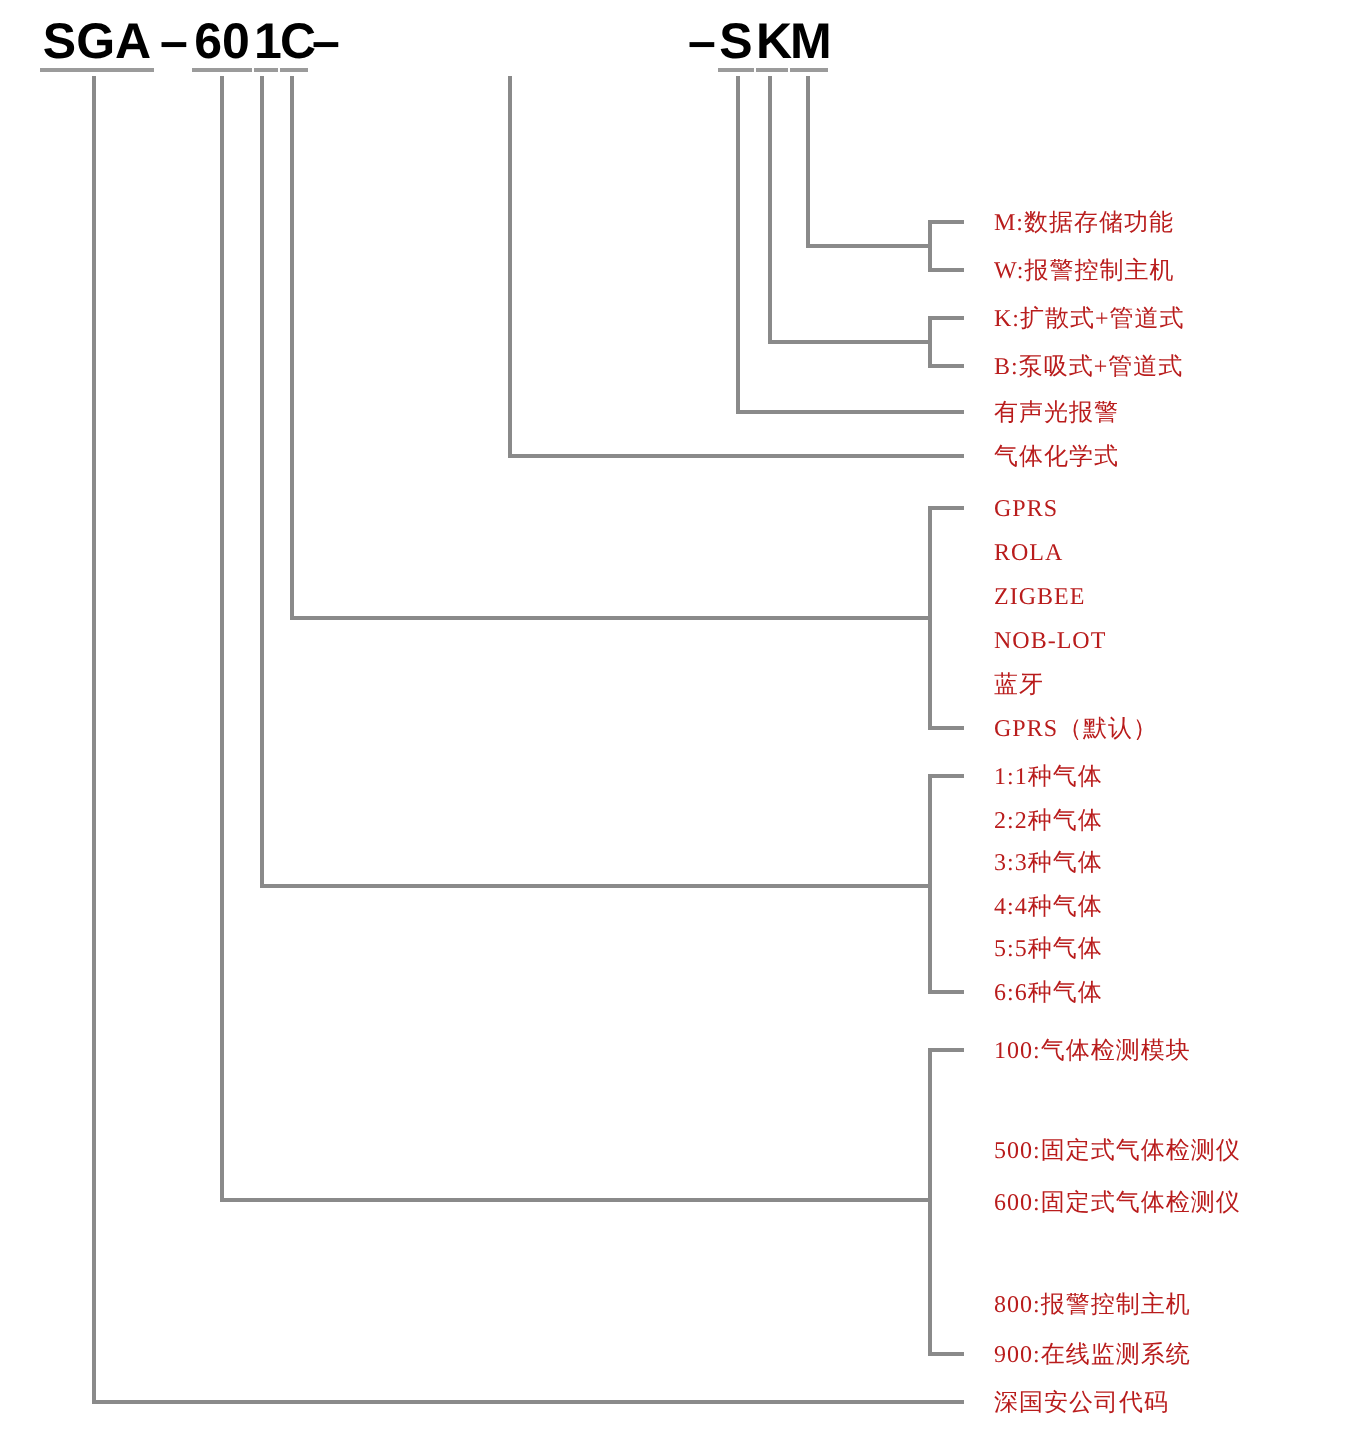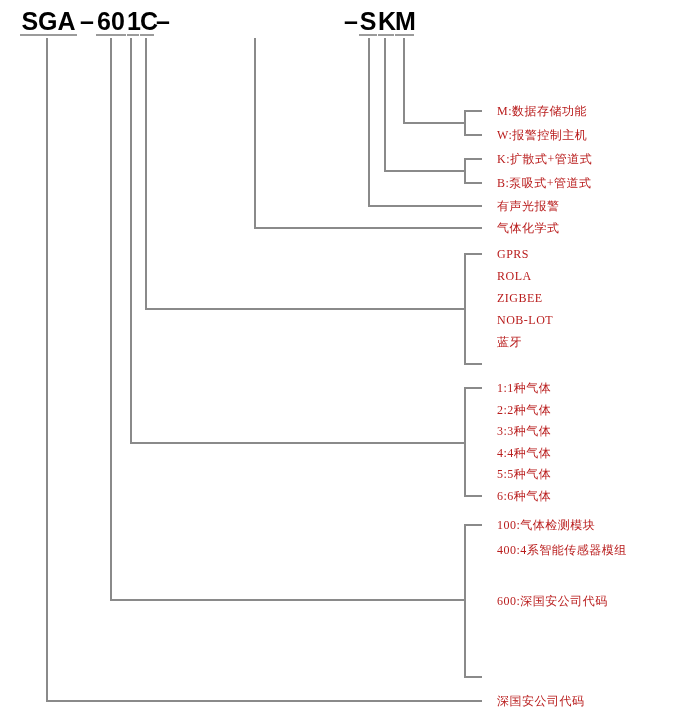--- a/index.html
+++ b/index.html
@@ -87,27 +87,30 @@
 
   <div class="lbl" style="top:196px">有声光报警</div>
 
   <div class="lbl" style="top:218px">气体化学式</div>
 
   <div class="lbl" style="top:244px">GPRS</div>
   <div class="lbl" style="top:266px">ROLA</div>
   <div class="lbl" style="top:288px">ZIGBEE</div>
   <div class="lbl" style="top:310px">NOB-LOT</div>
   <div class="lbl" style="top:332px">蓝牙</div>
+  <div class="lbl" style="top:354px">GPRS（默认）</div>
 
   <div class="lbl" style="top:378px">1:1种气体</div>
   <div class="lbl" style="top:400px">2:2种气体</div>
   <div class="lbl" style="top:421px">3:3种气体</div>
   <div class="lbl" style="top:443px">4:4种气体</div>
   <div class="lbl" style="top:464px">5:5种气体</div>
   <div class="lbl" style="top:486px">6:6种气体</div>
 
   <div class="lbl" style="top:515px">100:气体检测模块</div>
-  <div class="lbl" style="top:540px">400:4系智能传感器模组</div>
-  <div class="lbl" style="top:591px">600:深国安公司代码</div>
+  <div class="lbl" style="top:565px">500:固定式气体检测仪</div>
+  <div class="lbl" style="top:591px">600:固定式气体检测仪</div>
+  <div class="lbl" style="top:642px">800:报警控制主机</div>
+  <div class="lbl" style="top:667px">900:在线监测系统</div>
 
   <div class="lbl" style="top:691px">深国安公司代码</div>
 
 </div>
 
 </body></html>

